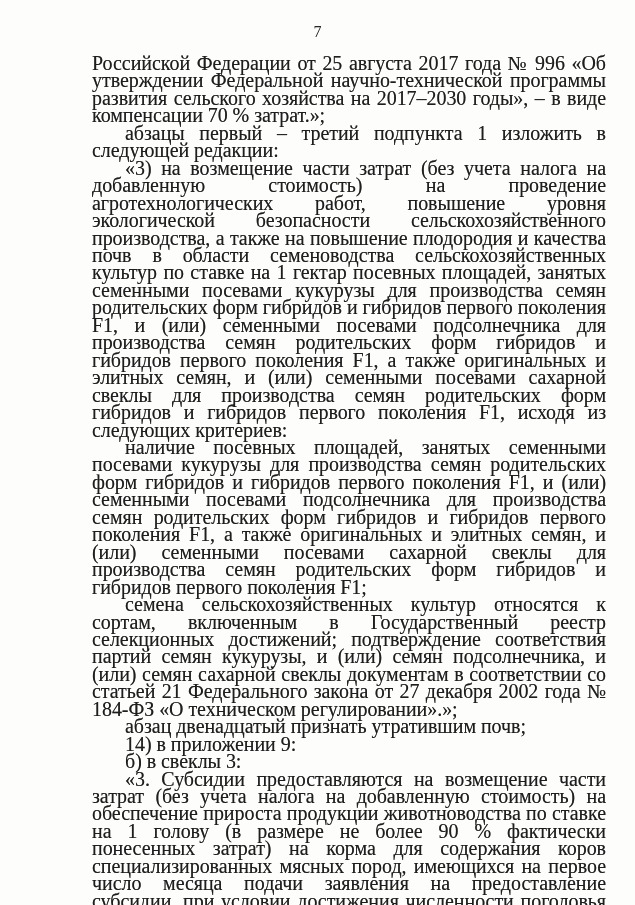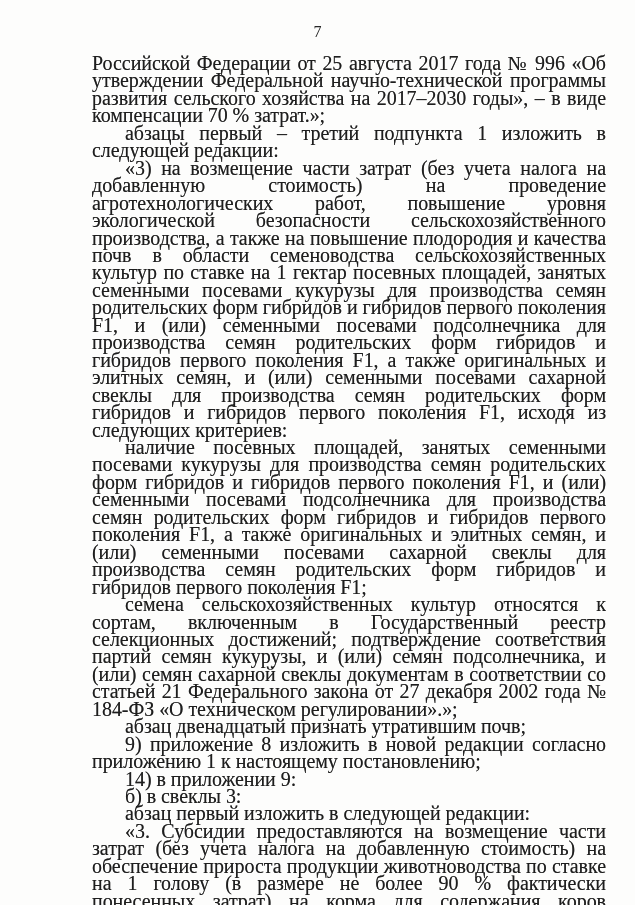--- a/index.html
+++ b/index.html
@@ -53,19 +53,17 @@
 
 <div class="page">
   <div class="page-number">7</div>
   <div class="content" id="document-body">
       <p class="para no-indent">Российской Федерации от 25 августа 2017 года № 996 «Об утверждении Федеральной научно-технической программы развития сельского хозяйства на 2017–2030 годы», – в виде компенсации 70 % затрат.»;</p>
       <p class="para">абзацы первый – третий подпункта 1 изложить в следующей редакции:</p>
       <p class="para">«3) на возмещение части затрат (без учета налога на добавленную стоимость) на проведение агротехнологических работ, повышение уровня экологической безопасности сельскохозяйственного производства, а также на повышение плодородия и качества почв в области семеноводства сельскохозяйственных культур по ставке на 1 гектар посевных площадей, занятых семенными посевами кукурузы для производства семян родительских форм гибридов и гибридов первого поколения F1, и (или) семенными посевами подсолнечника для производства семян родительских форм гибридов и гибридов первого поколения F1, а также оригинальных и элитных семян, и (или) семенными посевами сахарной свеклы для производства семян родительских форм гибридов и гибридов первого поколения F1, исходя из следующих критериев:</p>
       <p class="para">наличие посевных площадей, занятых семенными посевами кукурузы для производства семян родительских форм гибридов и гибридов первого поколения F1, и (или) семенными посевами подсолнечника для производства семян родительских форм гибридов и гибридов первого поколения F1, а также оригинальных и элитных семян, и (или) семенными посевами сахарной свеклы для производства семян родительских форм гибридов и гибридов первого поколения F1;</p>
       <p class="para">семена сельскохозяйственных культур относятся к сортам, включенным в Государственный реестр селекционных достижений; подтверждение соответствия партий семян кукурузы, и (или) семян подсолнечника, и (или) семян сахарной свеклы документам в соответствии со статьей 21 Федерального закона от 27 декабря 2002 года № 184-ФЗ «О техническом регулировании».»;</p>
       <p class="para">абзац двенадцатый признать утратившим почв;</p>
-      <p class="para">9) приложение 8 изложить в новой редакции согласно приложению 1 к настоящему постановлению;</p>
       <p class="para">14) в приложении 9:</p>
       <p class="para">б) в свеклы 3:</p>
-      <p class="para">абзац первый изложить в следующей редакции:</p>
       <p class="para">«3. Субсидии предоставляются на возмещение части затрат (без учета налога на добавленную стоимость) на обеспечение прироста продукции животноводства по ставке на 1 голову (в размере не более 90 % фактически понесенных затрат) на корма для содержания коров специализированных мясных пород, имеющихся на первое число месяца подачи заявления на предоставление субсидии, при условии достижения численности поголовья коров специализированных мясных пород, установленной Департаментом;»;</p>
     </div>
 </div>
 
 </body></html>

